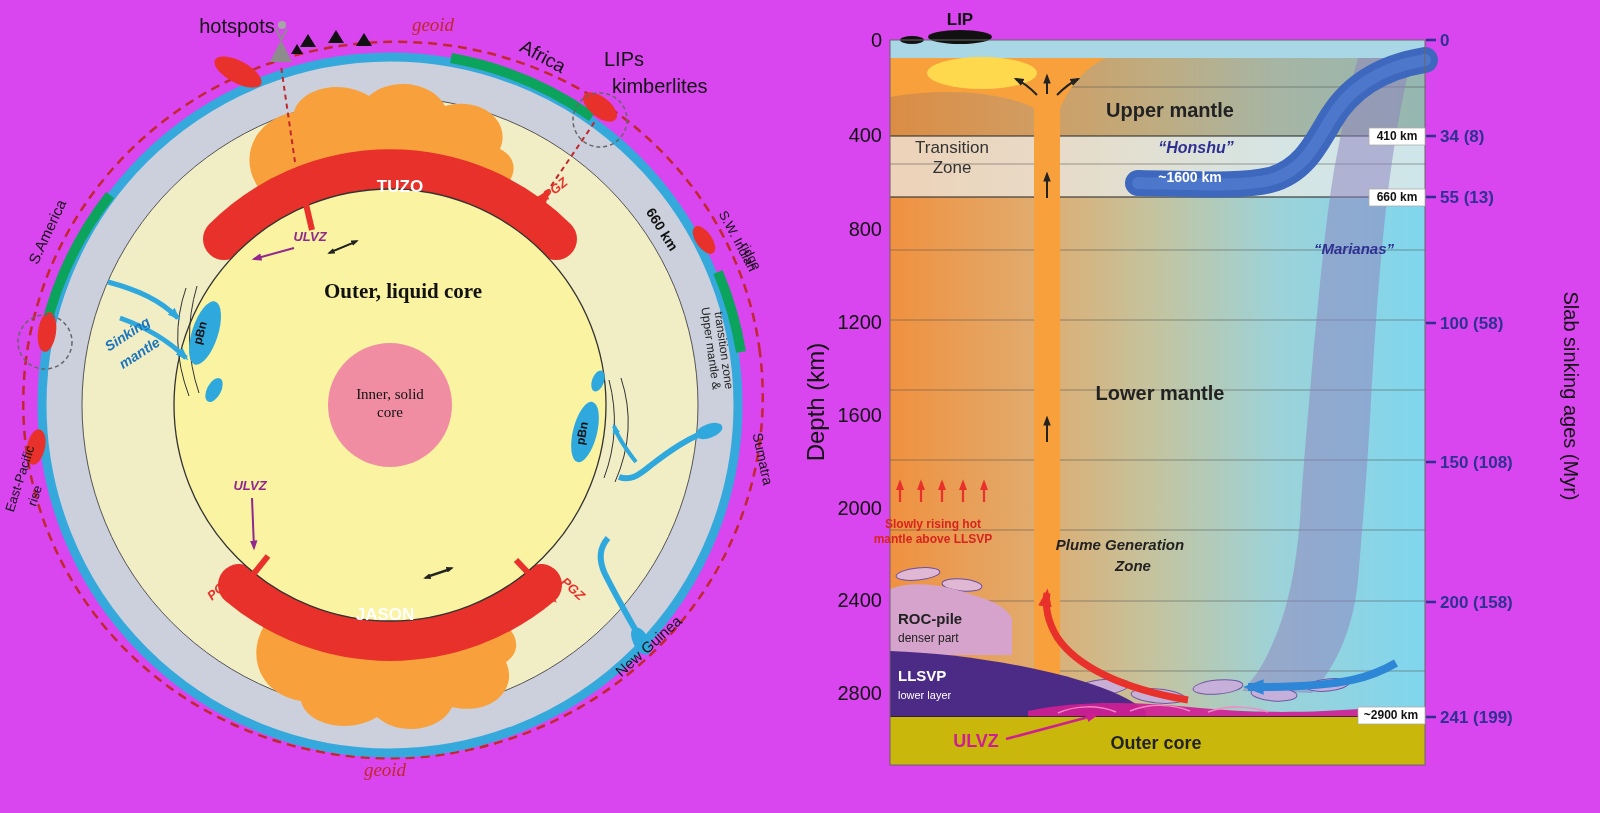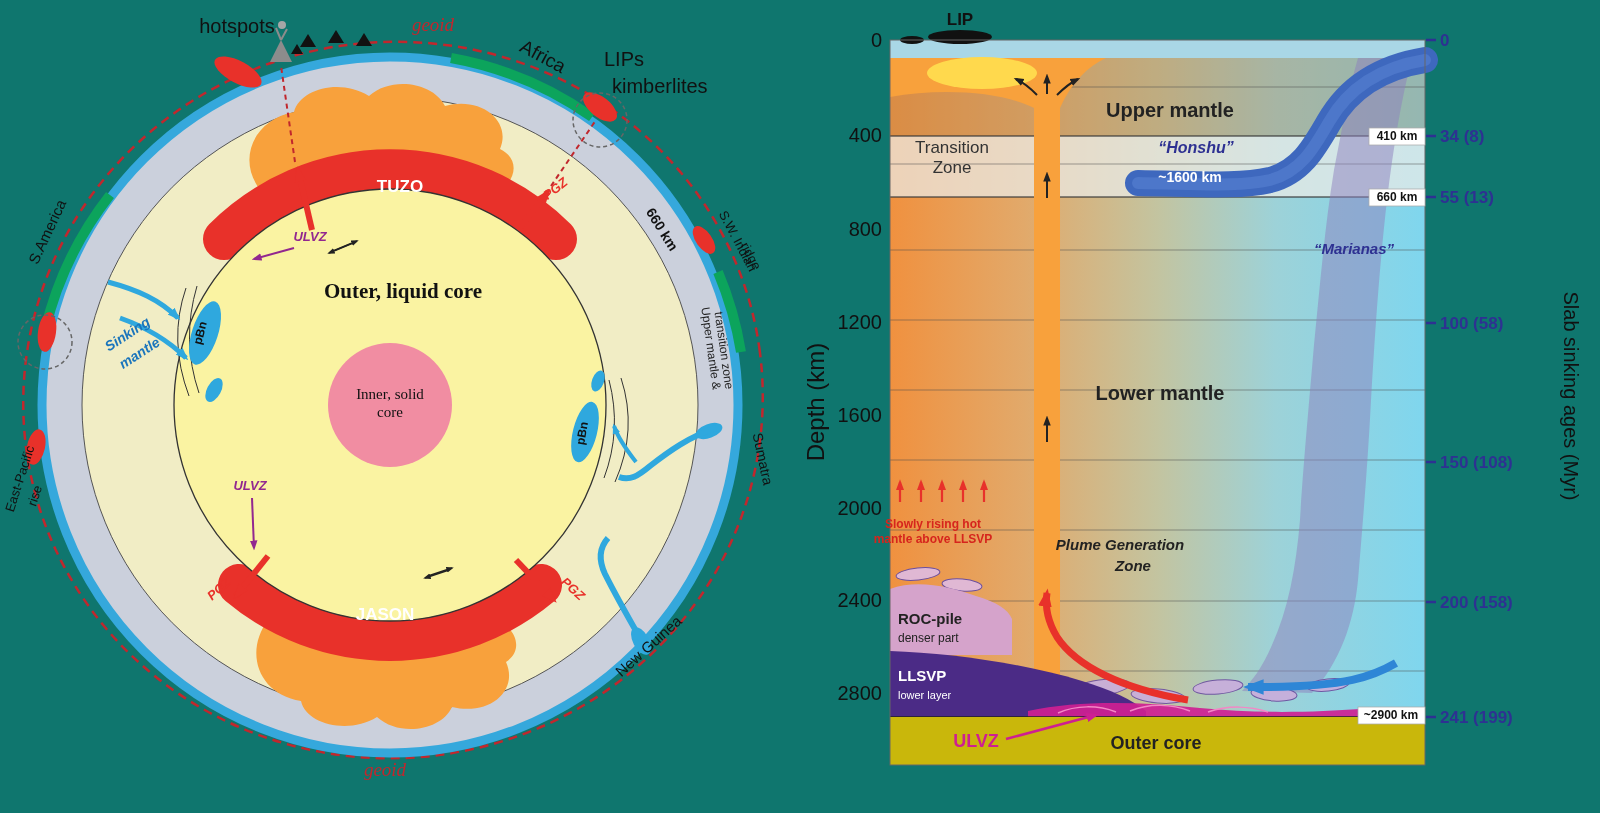--- a/index.html
+++ b/index.html
@@ -1,16 +1,16 @@
 <!DOCTYPE html>
 <html><head>
 <meta charset="utf-8">
 <style>
   html,body{margin:0;padding:0;background:#ffffff;}
-  .stage{width:1600px;height:813px;display:flex;background:#0f766e;overflow:hidden;
+  .stage{width:1600px;height:813px;display:flex;background:#d946ef;overflow:hidden;
          font-family:"Liberation Sans",sans-serif;}
   svg{display:block;}
   text{font-family:"Liberation Sans",sans-serif;}
   .ser{font-family:"Liberation Serif","DejaVu Serif",serif;}
 </style>
 </head>
 <body>
 
 <div class="stage">
 

